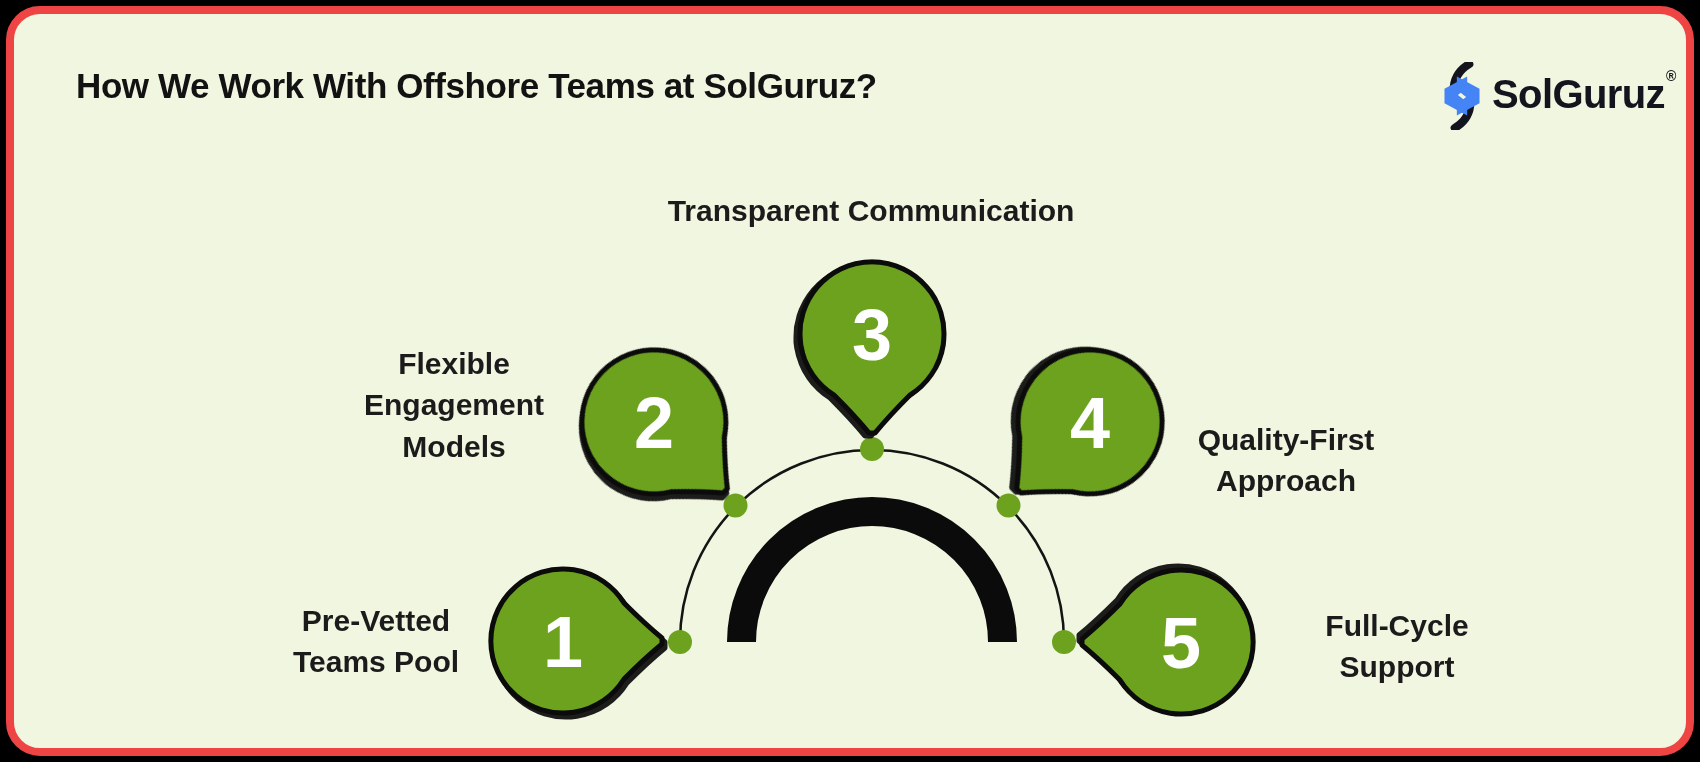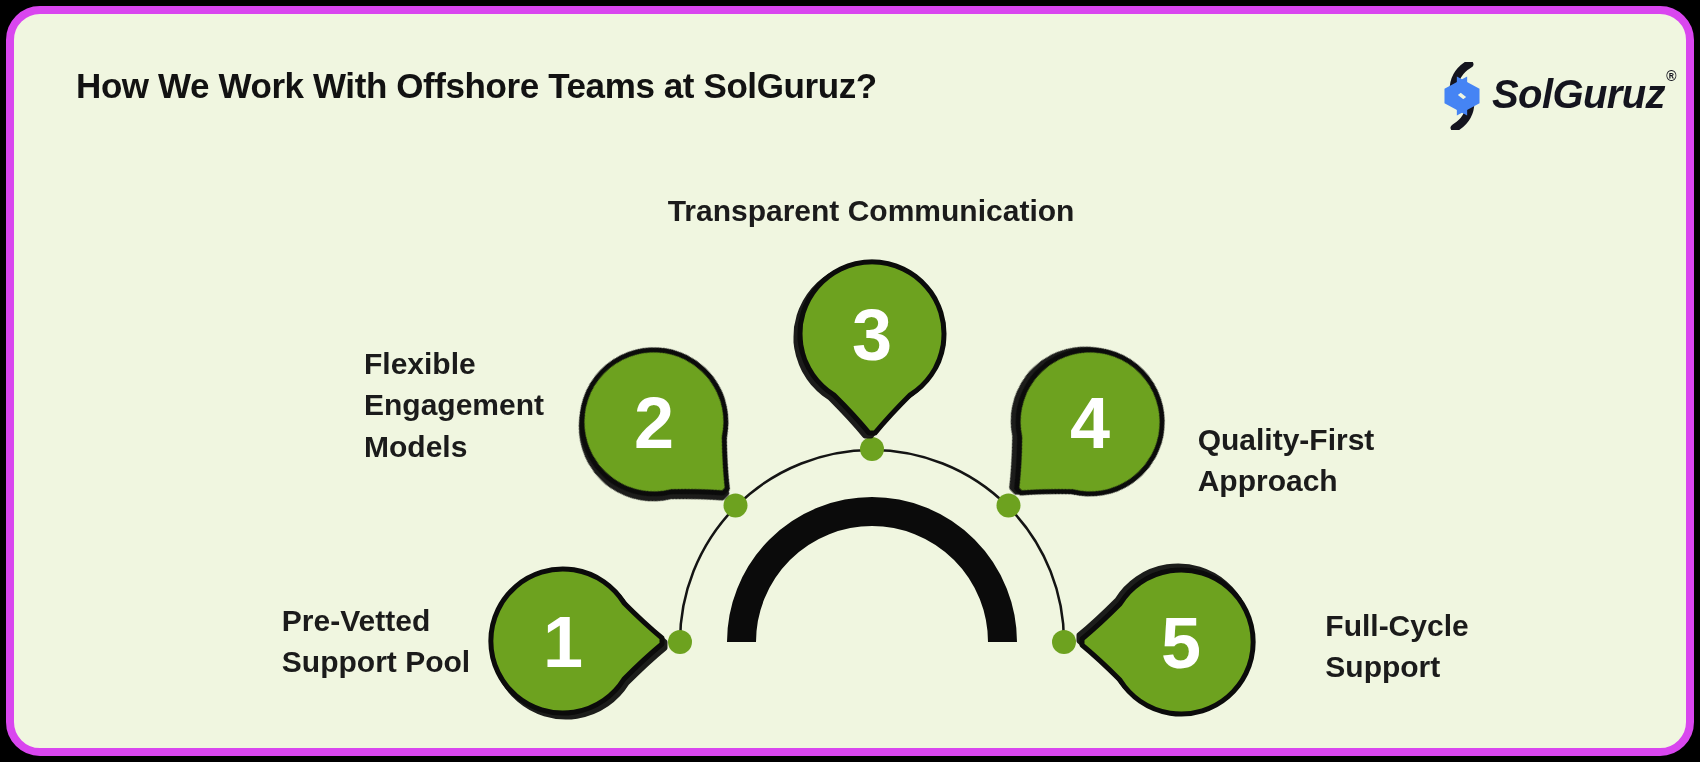--- a/index.html
+++ b/index.html
@@ -8,38 +8,37 @@
     background: #000000;
     position: relative;
     overflow: hidden;
     font-family: "Liberation Sans", sans-serif;
   }
   .card {
     position: absolute;
     left: 6px; top: 6px; right: 6px; bottom: 6px;
     box-sizing: border-box;
     background: #f0f6e0;
-    border: 8px solid #d946ef;
+    border: 8px solid #ef4444;
     border-radius: 34px;
   }
   .title {
     position: absolute;
     left: 62px; top: 52px;
     font-size: 35px;
     font-weight: 800;
     letter-spacing: -0.4px;
     color: #121212;
     white-space: nowrap;
   }
   .logo {
     position: absolute;
     left: 1424px; top: 48px;
     display: flex;
     align-items: center;
-    font-style: italic;
   }
   .logo-mark { width: 48px; height: 68px; }
   .logo-text {
     font-size: 40px;
     font-weight: 700;
     letter-spacing: -0.6px;
     color: #14141e;
     margin-left: 6px;
     position: relative;
     top: -2px;
@@ -71,20 +70,21 @@
     font-size: 72px;
     font-weight: 700;
     text-anchor: middle;
   }
   .arc-thin { fill: none; stroke: #141414; stroke-width: 2.5; }
   .arc-thick { fill: none; stroke: #0b0b0b; stroke-width: 29; stroke-linecap: butt; }
   .node-dot { fill: #6da21f; }
   .step-label {
     position: absolute;
     transform: translate(-50%, -50%);
+    text-align: center;
     font-size: 30px;
     font-weight: 600;
     line-height: 1.38;
     color: #1b1b1b;
     white-space: pre-line;
   }
   .label-1 { left: 362px;  top: 627px; }
   .label-2 { left: 440px;  top: 391px; }
   .label-3 { left: 857px;  top: 197px; }
   .label-4 { left: 1272px; top: 406px; margin-top: 40px; }
@@ -136,21 +136,21 @@
     </g>
 
     <text class="bubble-number" x="549" y="627" dy="0.36em">1</text>
     <text class="bubble-number" x="640" y="408" dy="0.36em">2</text>
     <text class="bubble-number" x="858" y="320" dy="0.36em">3</text>
     <text class="bubble-number" x="1076" y="408" dy="0.36em">4</text>
     <text class="bubble-number" x="1167" y="628" dy="0.36em">5</text>
   </svg>
 
   <div class="step-label label-1">Pre-Vetted
-Support Pool</div>
+Teams Pool</div>
   <div class="step-label label-2">Flexible
 Engagement
 Models</div>
   <div class="step-label label-3">Transparent Communication</div>
   <div class="step-label label-4">Quality-First
 Approach</div>
   <div class="step-label label-5">Full-Cycle
 Support</div>
 
 </div>

